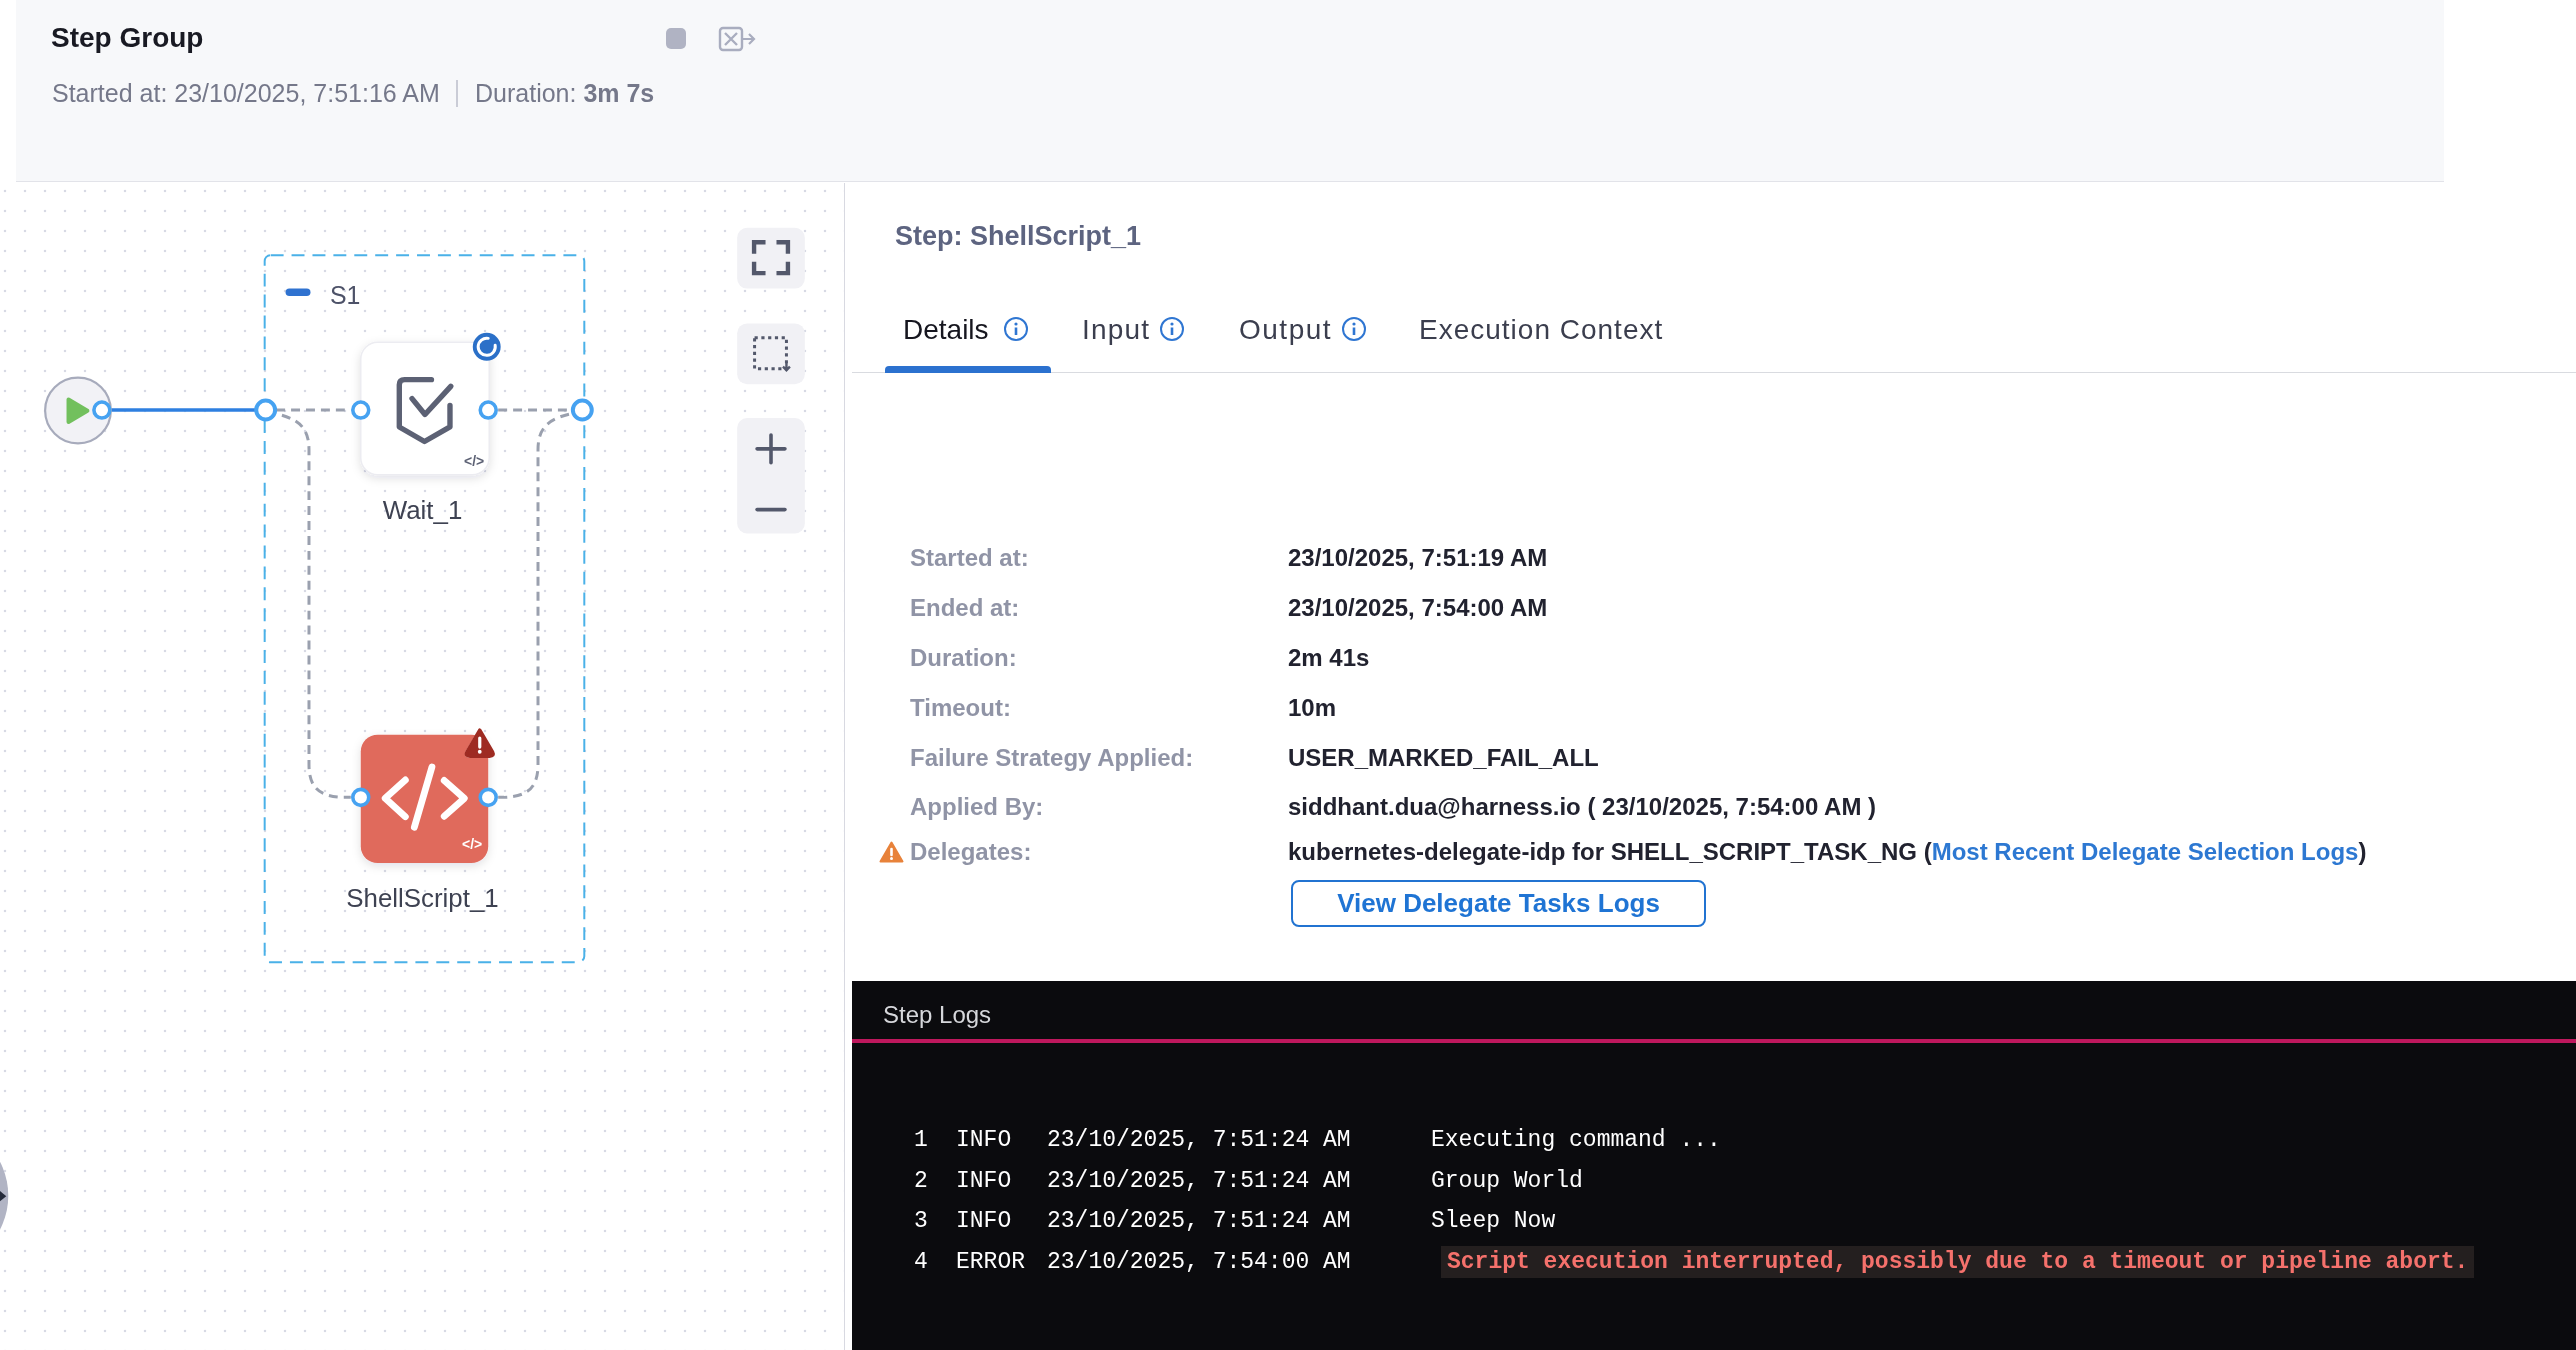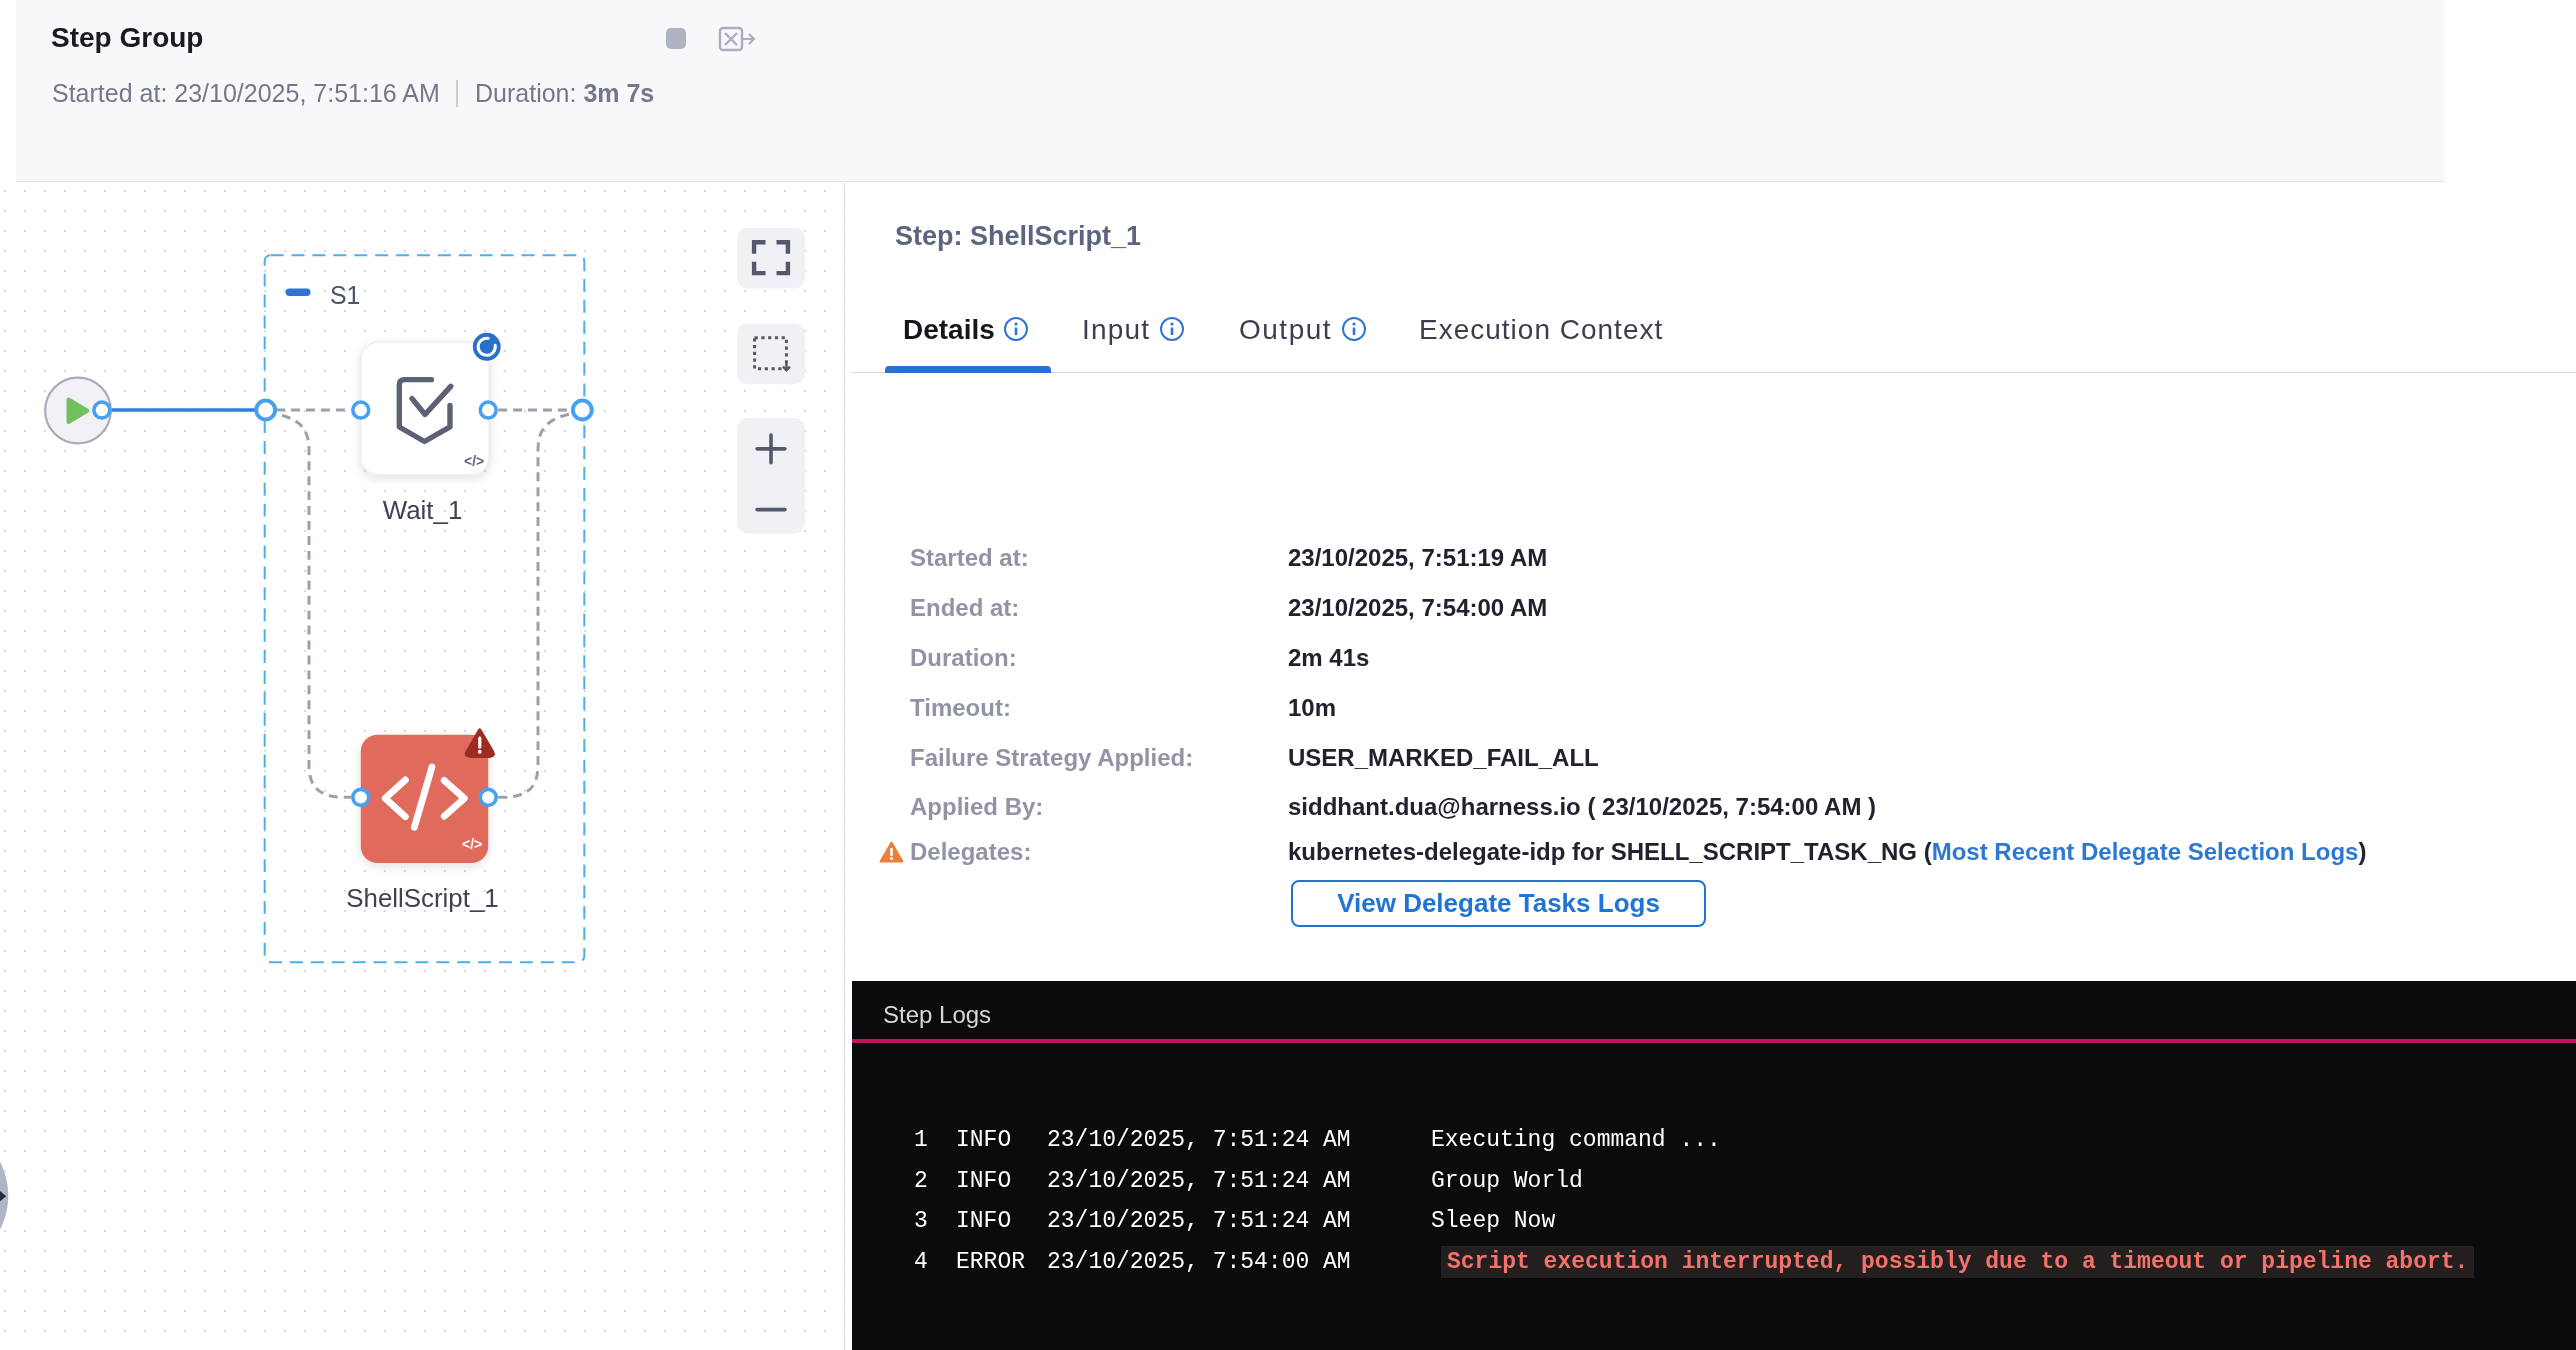--- a/index.html
+++ b/index.html
@@ -18,21 +18,21 @@
             background-color:#ffffff;
             background-image:radial-gradient(circle, #d7d9e4 1.4px, transparent 1.6px);
             background-size:20px 20px; background-position:-5px -2px;
             border-right:1px solid #d8d9e1; }
   .canvas svg { position:absolute; left:0; top:0; }
   
   .panel { position:absolute; left:852px; top:183px; width:1730px; height:1167px; background:#ffffff; }
   .stepTitle { position:absolute; left:43px; top:38px; font-size:27px; font-weight:600; color:#5d6480; }
   .tabs { position:absolute; left:0; top:131px; width:100%; height:32px; font-size:28px; color:#3b3e4e; }
   .tabs span { position:absolute; top:0; }
-  .tabs .act { font-weight:bold; color:#16161f; }
+  .tabs .act { font-weight:normal; color:#16161f; }
   .tabline { position:absolute; left:0; top:189px; width:1730px; height:1px; background:#d9dbe0; }
   .tabunder { position:absolute; left:33px; top:183px; width:166px; height:7px; background:#2b71cf; border-radius:4px 4px 0 0; }
   .banner { position:absolute; left:2px; top:192px; width:1728px; height:153px; background:#f9e9e7; border-radius:8px 0 0 8px; }
   .banner .bar { position:absolute; left:0; top:0; width:9px; height:153px; background:#9f2b20; border-radius:8px 0 0 8px; }
   .banner .txt { position:absolute; left:41px; top:29px; font-size:28px; font-weight:bold; color:#ae2a1d; }
   .row { position:absolute; font-size:24px; font-weight:bold; }
   .row .lab { position:absolute; left:58px; color:#9094a6; white-space:nowrap; }
   .row .val { position:absolute; left:436px; color:#21222f; white-space:nowrap; }
   .row .val a { color:#2d78d2; text-decoration:none; font-weight:bold; }
   .btn { position:absolute; left:439px; top:697px; width:415px; height:47px; border:2px solid #2173d1;

